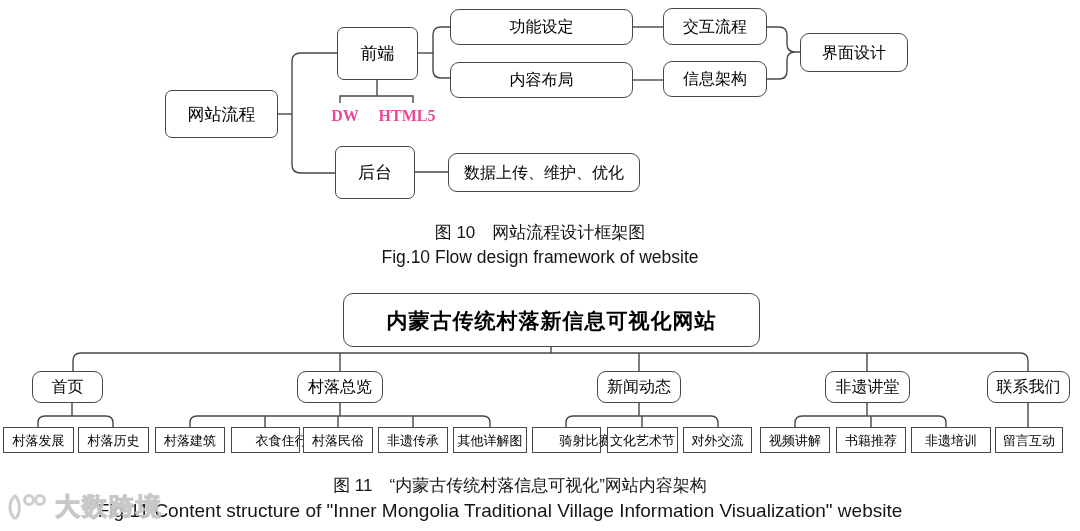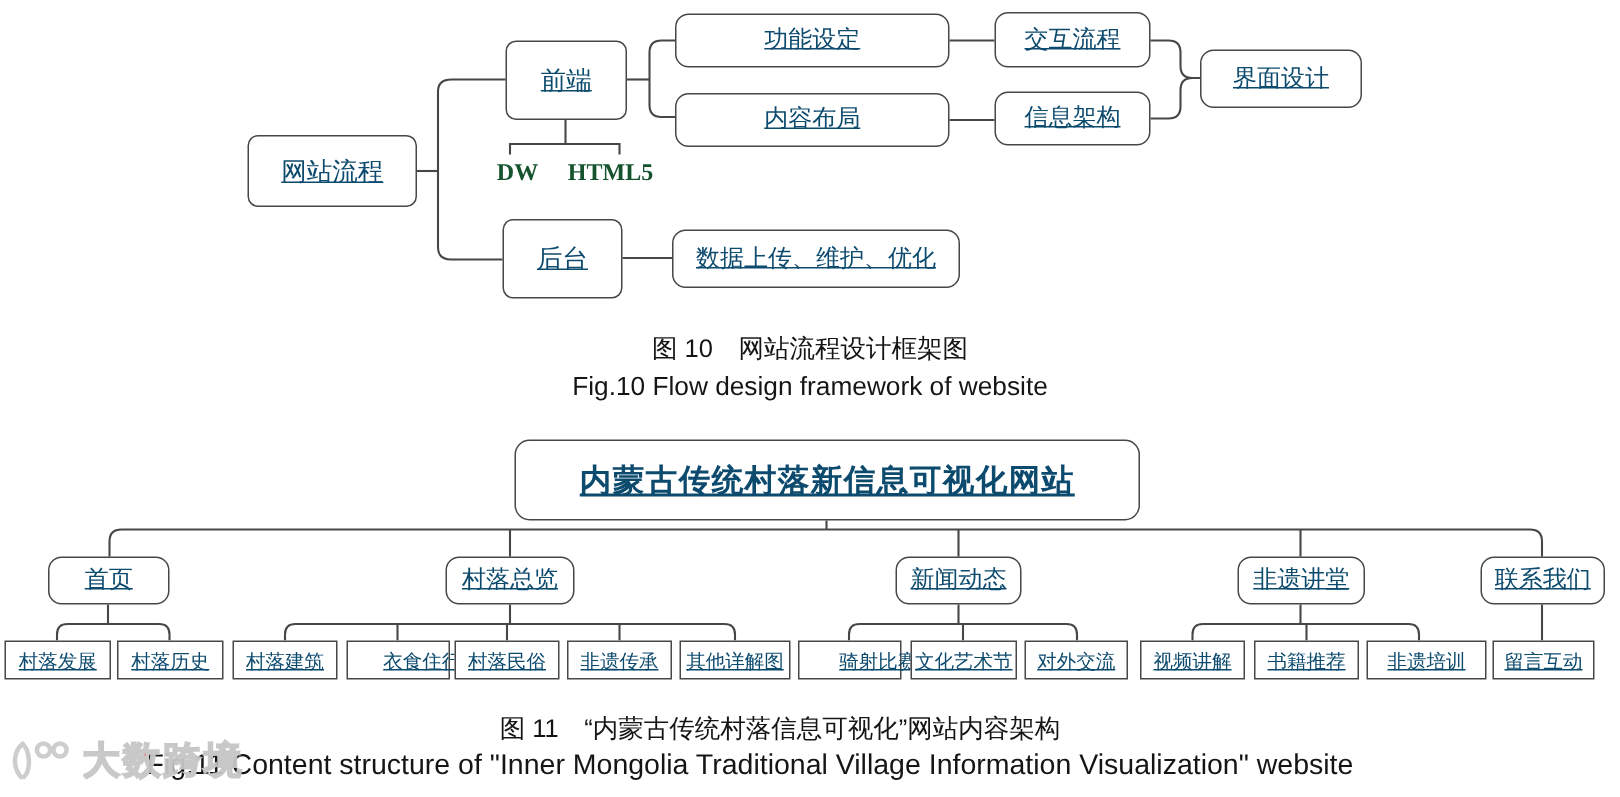--- a/index.html
+++ b/index.html
@@ -5,29 +5,29 @@
   html,body{margin:0;padding:0;}
   body{
     width:1080px;height:531px;position:relative;background:#ffffff;overflow:hidden;
     font-family:"Liberation Sans",sans-serif;color:#1d1d1d;
   }
   svg.wires{position:absolute;left:0;top:0;z-index:1;}
   .bx{
     position:absolute;z-index:2;box-sizing:border-box;background:#fff;
     border:1.5px solid #474747;border-radius:9px;
     display:flex;align-items:center;justify-content:center;
-    font-size:16px;line-height:1;white-space:nowrap;color:#0c4a6e;text-decoration:underline;
+    font-size:16px;line-height:1;white-space:nowrap;color:#000000;
   }
   .bx.big{border-radius:7px;}
   .root11{font-weight:bold;font-size:21px;letter-spacing:1px;border-radius:10px;}
   .lvl2{font-size:16px;border-radius:9px;}
   .leaf{font-size:13px;border-radius:0;}
   .toolLabel{
     position:absolute;z-index:2;font-family:"Liberation Serif",serif;
-    font-weight:bold;font-size:16px;text-align:center;color:#14532d;
+    font-weight:bold;font-size:16px;text-align:center;color:#ec4899;
   }
   .caption{
     position:absolute;z-index:2;text-align:center;color:#151515;
     font-family:Liberation Sans, sans-serif;
   }
   .cap-zh{font-size:17px;}
   .cap-en{font-size:17.5px;}
   .cap-en-11{font-size:19px;}
   .watermark{
     position:absolute;left:6px;top:490px;z-index:3;display:flex;align-items:center;gap:5px;
@@ -76,21 +76,21 @@
 <div class="bx" style="left:663px;top:8px;width:104px;height:37px;">交互流程</div>
 <div class="bx" style="left:663px;top:61px;width:104px;height:36px;">信息架构</div>
 <div class="bx" style="left:800px;top:33px;width:108px;height:39px;">界面设计</div>
 <div class="bx" style="left:448px;top:153px;width:192px;height:39px;">数据上传、维护、优化</div>
 
 <div class="caption cap-zh" style="left:0;top:221px;width:1080px;">图 10　网站流程设计框架图</div>
 <div class="caption cap-en" style="left:0;top:247px;width:1080px;">Fig.10 Flow design framework of website</div>
 
 <div class="bx root11" style="left:343px;top:293px;width:417px;height:54px;">内蒙古传统村落新信息可视化网站</div>
 
-<div class="bx lvl2" style="left:32px;top:371px;width:81px;height:32px;">首页</div>
+<div class="bx lvl2" style="left:32px;top:371px;width:71px;height:32px;">首页</div>
 <div class="bx lvl2" style="left:297px;top:371px;width:86px;height:32px;">村落总览</div>
 <div class="bx lvl2" style="left:597px;top:371px;width:84px;height:32px;">新闻动态</div>
 <div class="bx lvl2" style="left:825px;top:371px;width:85px;height:32px;">非遗讲堂</div>
 <div class="bx lvl2" style="left:987px;top:371px;width:83px;height:32px;">联系我们</div>
 
 <div class="bx leaf" style="left:3px;top:427px;width:71px;height:26px;">村落发展</div>
 <div class="bx leaf" style="left:78px;top:427px;width:71px;height:26px;">村落历史</div>
 <div class="bx leaf" style="left:155px;top:427px;width:70px;height:26px;">村落建筑</div>
 <div class="bx leaf" style="left:231px;top:427px;width:69px;height:26px;padding-left:32px;">衣食住行</div>
 <div class="bx leaf" style="left:303px;top:427px;width:70px;height:26px;">村落民俗</div>

